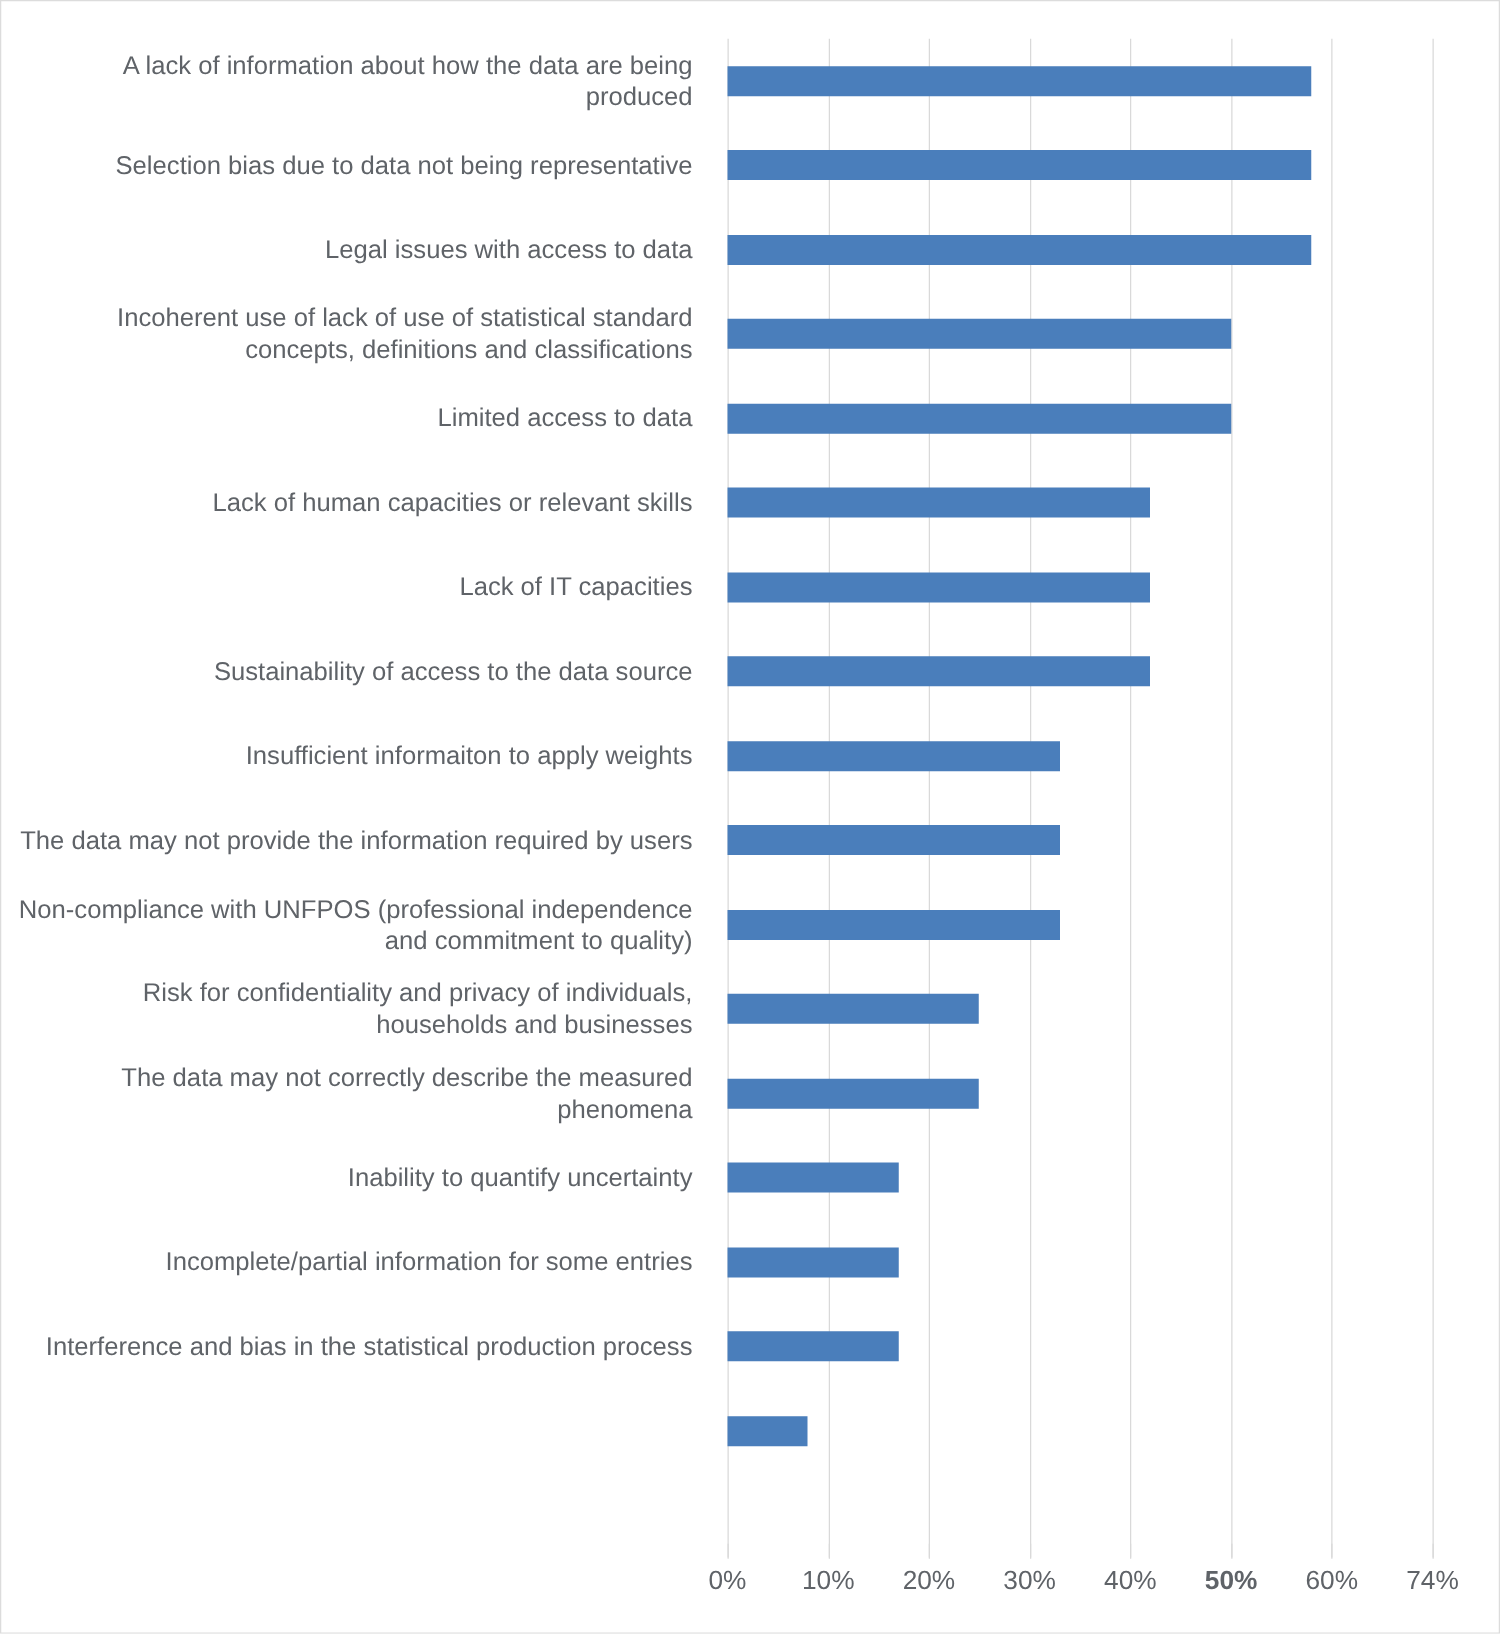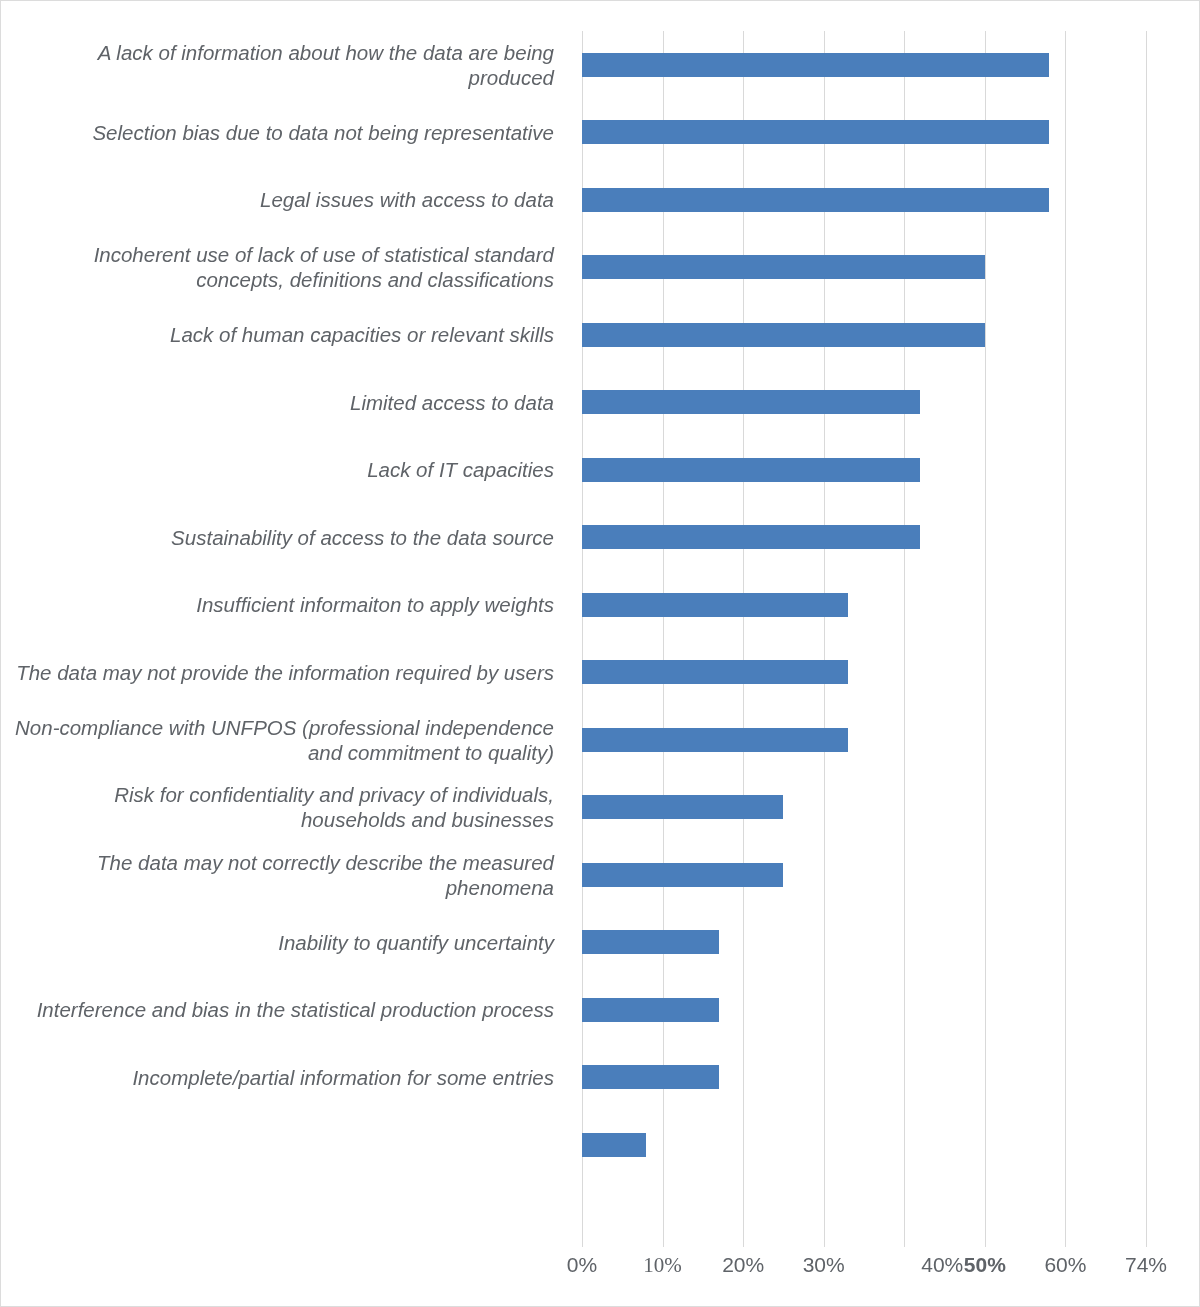--- a/index.html
+++ b/index.html
@@ -63,21 +63,20 @@
     background: #4a7ebb;
   }
 
   
   #labels {
     position: absolute;
     left: 0;
     top: 30px;
     width: 565px;
     height: 1215px;
-    font-style: italic;
   }
   .label-row {
     height: 67.5px;
     display: flex;
     align-items: center;
     justify-content: flex-end;
     box-sizing: border-box;
     padding-right: 12px;
   }
   .label-text {
@@ -126,26 +125,26 @@
       <div class="label-row">
         <div class="label-text">Selection bias due to data not being representative</div>
       </div>
       <div class="label-row">
         <div class="label-text">Legal issues with access to data</div>
       </div>
       <div class="label-row">
         <div class="label-text">Incoherent use of lack of use of statistical standard concepts, definitions and classifications</div>
       </div>
       <div class="label-row">
+        <div class="label-text">Limited access to data</div>
+      </div>
+      <div class="label-row">
         <div class="label-text">Lack of human capacities or relevant skills</div>
       </div>
       <div class="label-row">
-        <div class="label-text">Limited access to data</div>
-      </div>
-      <div class="label-row">
         <div class="label-text">Lack of IT capacities</div>
       </div>
       <div class="label-row">
         <div class="label-text">Sustainability of access to the data source</div>
       </div>
       <div class="label-row">
         <div class="label-text">Insufficient informaiton to apply weights</div>
       </div>
       <div class="label-row">
         <div class="label-text">The data may not provide the information required by users</div>
@@ -156,24 +155,24 @@
       <div class="label-row">
         <div class="label-text">Risk for confidentiality and privacy of individuals, households and businesses</div>
       </div>
       <div class="label-row">
         <div class="label-text">The data may not correctly describe the measured phenomena</div>
       </div>
       <div class="label-row">
         <div class="label-text">Inability to quantify uncertainty</div>
       </div>
       <div class="label-row">
+        <div class="label-text">Incomplete/partial information for some entries</div>
+      </div>
+      <div class="label-row">
         <div class="label-text">Interference and bias in the statistical production process</div>
-      </div>
-      <div class="label-row">
-        <div class="label-text">Incomplete/partial information for some entries</div>
       </div>
     </div>
 
   <div id="plot">
     <div class="gridlines">
         <div class="gridline axis-zero" style="left: 0%;"></div>
         <div class="gridline" style="left: 14.2857%;"></div>
         <div class="gridline" style="left: 28.5714%;"></div>
         <div class="gridline" style="left: 42.8571%;"></div>
         <div class="gridline" style="left: 57.1429%;"></div>
@@ -233,27 +232,27 @@
         <div class="row">
           <div class="bar" title="Incomplete/partial information for some entries: 8%" style="width: 11.4286%; background: rgb(74, 126, 187);"></div>
         </div>
       </div>
   </div>
 
   <div id="xaxis">
       <div class="tick-mark" style="left: 0%; background: rgb(217, 217, 217);"></div>
       <div class="tick-label" style="left: 0%;">0%</div>
       <div class="tick-mark" style="left: 14.2857%; background: rgb(217, 217, 217);"></div>
-      <div class="tick-label" style="left: 14.2857%; font-family: Liberation Serif, serif;">10%</div>
+      <div class="tick-label" style="left: 14.2857%;">10%</div>
       <div class="tick-mark" style="left: 28.5714%; background: rgb(217, 217, 217);"></div>
       <div class="tick-label" style="left: 28.5714%;">20%</div>
       <div class="tick-mark" style="left: 42.8571%; background: rgb(217, 217, 217);"></div>
       <div class="tick-label" style="left: 42.8571%;">30%</div>
       <div class="tick-mark" style="left: 57.1429%; background: rgb(217, 217, 217);"></div>
-      <div class="tick-label" style="left: 57.1429%; margin-left: 38px;">40%</div>
+      <div class="tick-label" style="left: 57.1429%;">40%</div>
       <div class="tick-mark" style="left: 71.4286%; background: rgb(217, 217, 217);"></div>
       <div class="tick-label" style="left: 71.4286%; font-weight: bold;">50%</div>
       <div class="tick-mark" style="left: 85.7143%; background: rgb(217, 217, 217);"></div>
       <div class="tick-label" style="left: 85.7143%;">60%</div>
       <div class="tick-mark" style="left: 100%; background: rgb(217, 217, 217);"></div>
       <div class="tick-label" style="left: 100%;">74%</div>
     </div>
 
 </div>
 

